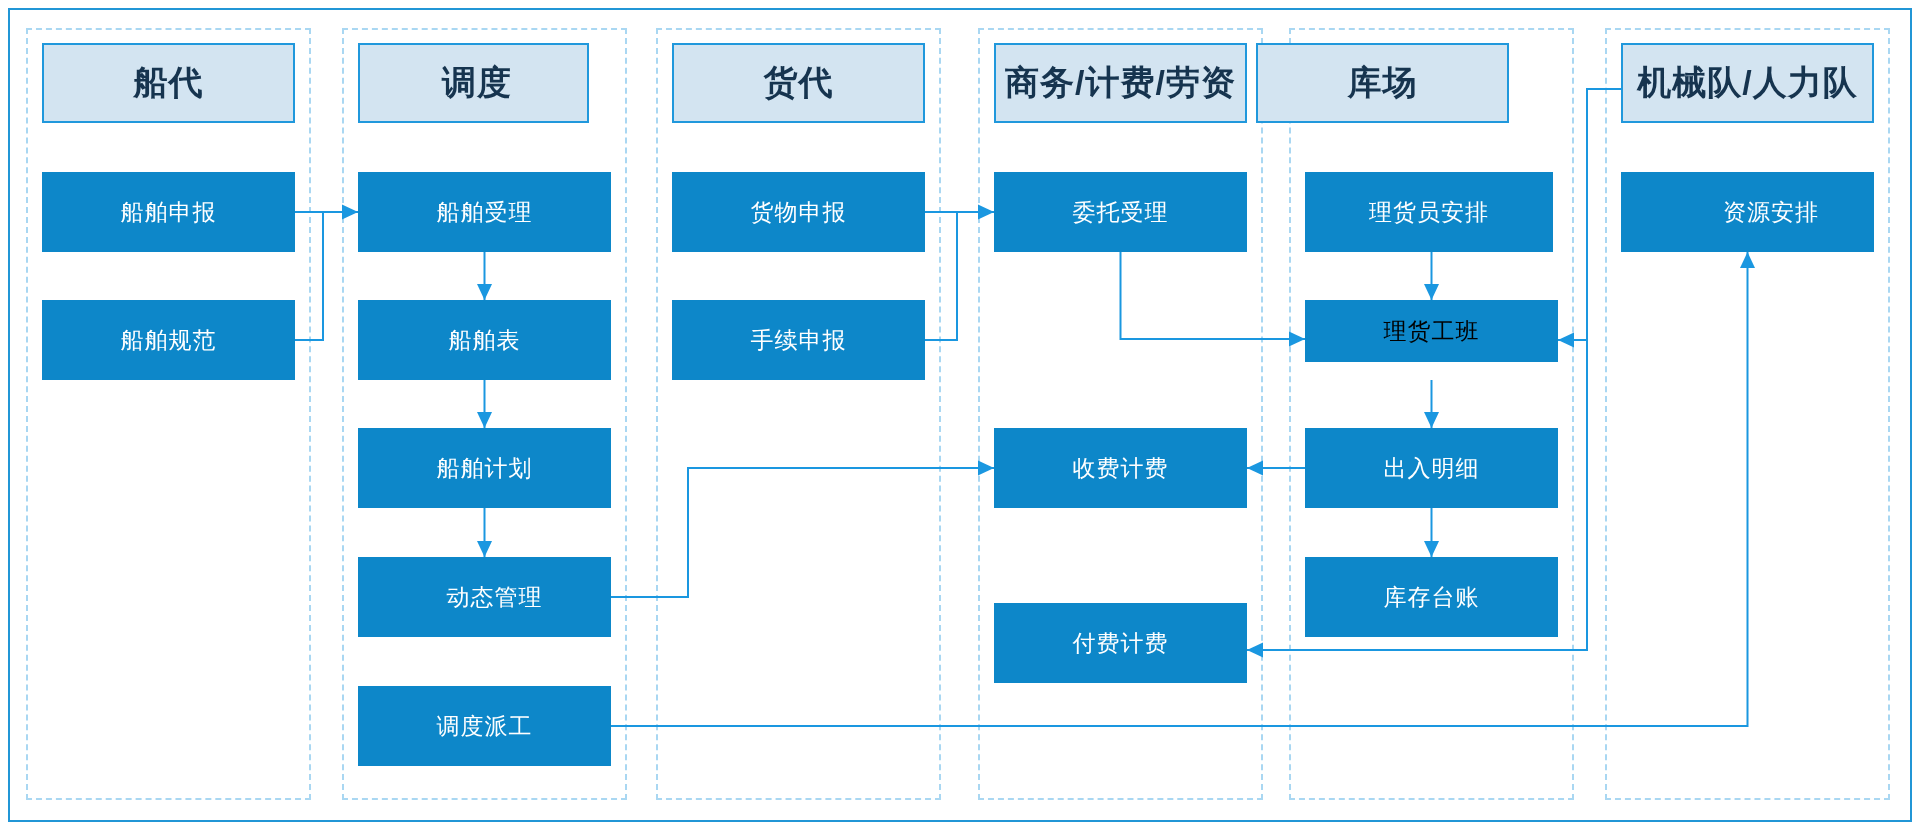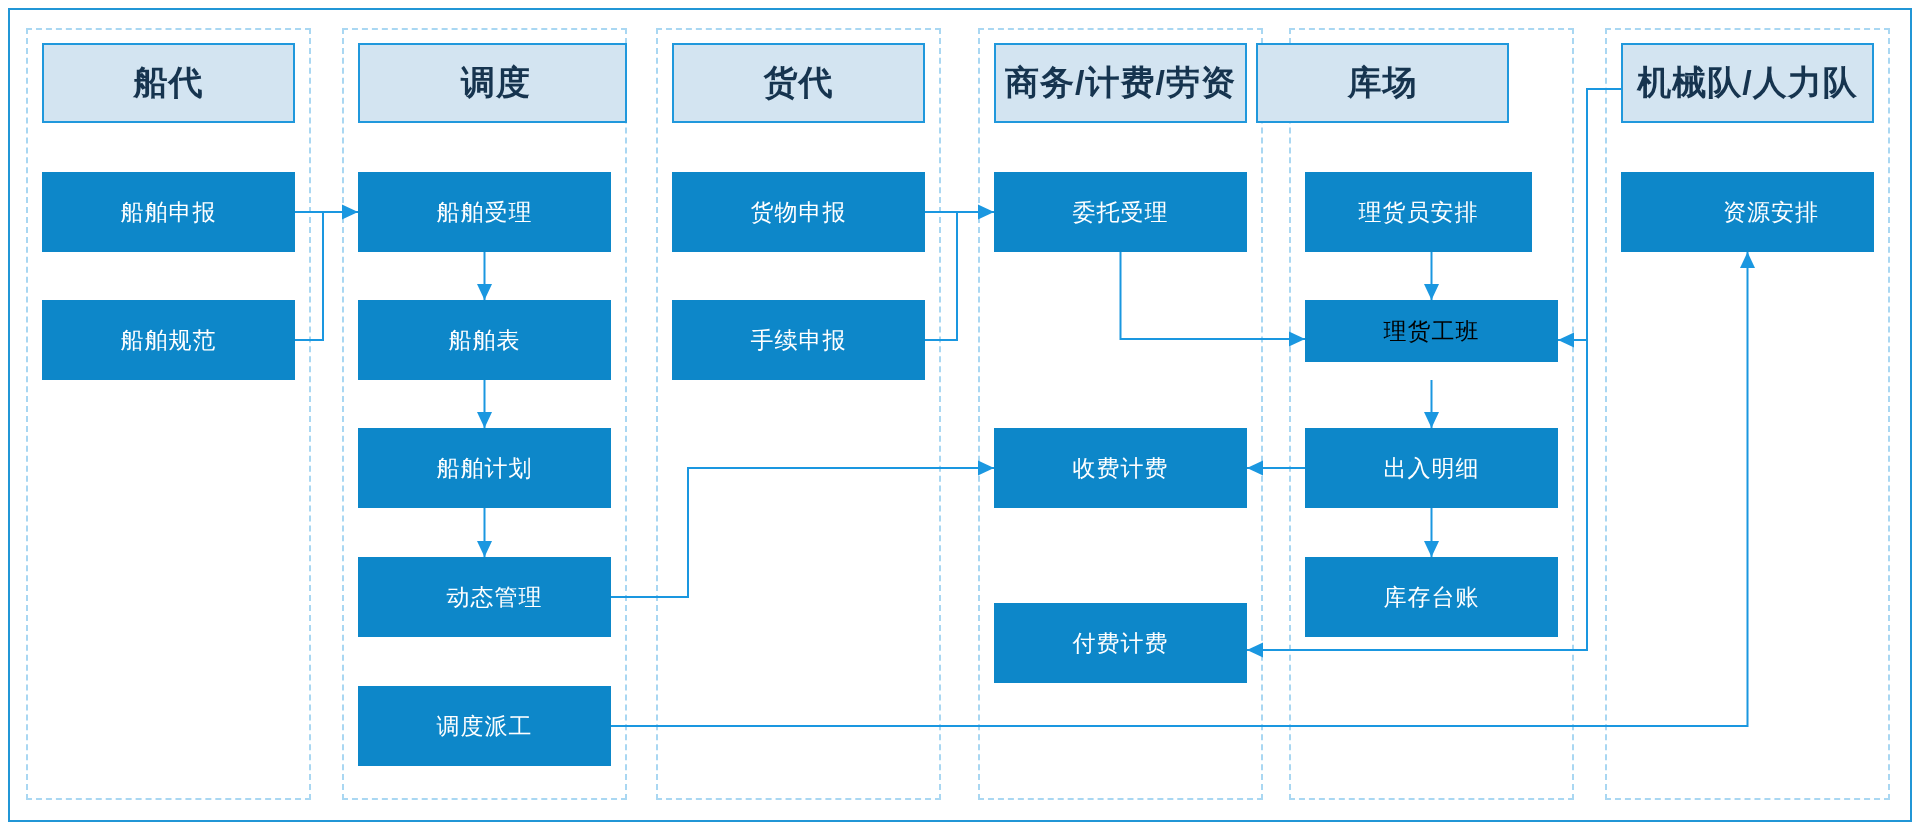--- a/index.html
+++ b/index.html
@@ -31,38 +31,38 @@
 <body>
 
 <div id="canvas">
   <div id="outer-frame"></div>
   <div id="lanes-root">
       <div class="lane" style="left: 26px; width: 285px;"></div>
       <div class="lane-header" style="left: 42px; top: 43px; width: 253px; height: 80px; background: rgb(211, 228, 241); border-color: rgb(32, 152, 220); color: rgb(22, 52, 79);">船代</div>
       <div class="node" style="left: 42px; top: 172px; width: 253px; height: 80px; background: rgb(13, 135, 201); color: rgb(255, 255, 255);">船舶申报</div>
       <div class="node" style="left: 42px; top: 300px; width: 253px; height: 80px; background: rgb(13, 135, 201); color: rgb(255, 255, 255);">船舶规范</div>
       <div class="lane" style="left: 342px; width: 285px;"></div>
-      <div class="lane-header" style="left: 358px; top: 43px; width: 269px; height: 80px; background: rgb(211, 228, 241); border-color: rgb(32, 152, 220); color: rgb(22, 52, 79); padding-left: 7px;">调度</div>
+      <div class="lane-header" style="left: 358px; top: 43px; width: 231px; height: 80px; background: rgb(211, 228, 241); border-color: rgb(32, 152, 220); color: rgb(22, 52, 79); padding-left: 7px;">调度</div>
       <div class="node" style="left: 358px; top: 172px; width: 253px; height: 80px; background: rgb(13, 135, 201); color: rgb(255, 255, 255);">船舶受理</div>
       <div class="node" style="left: 358px; top: 300px; width: 253px; height: 80px; background: rgb(13, 135, 201); color: rgb(255, 255, 255);">船舶表</div>
       <div class="node" style="left: 358px; top: 428px; width: 253px; height: 80px; background: rgb(13, 135, 201); color: rgb(255, 255, 255);">船舶计划</div>
       <div class="node" style="left: 358px; top: 557px; width: 253px; height: 80px; background: rgb(13, 135, 201); color: rgb(255, 255, 255); padding-left: 20px;">动态管理</div>
       <div class="node" style="left: 358px; top: 686px; width: 253px; height: 80px; background: rgb(13, 135, 201); color: rgb(255, 255, 255);">调度派工</div>
       <div class="lane" style="left: 656px; width: 285px;"></div>
       <div class="lane-header" style="left: 672px; top: 43px; width: 253px; height: 80px; background: rgb(211, 228, 241); border-color: rgb(32, 152, 220); color: rgb(22, 52, 79);">货代</div>
       <div class="node" style="left: 672px; top: 172px; width: 253px; height: 80px; background: rgb(13, 135, 201); color: rgb(255, 255, 255);">货物申报</div>
       <div class="node" style="left: 672px; top: 300px; width: 253px; height: 80px; background: rgb(13, 135, 201); color: rgb(255, 255, 255);">手续申报</div>
       <div class="lane" style="left: 978px; width: 285px;"></div>
       <div class="lane-header" style="left: 994px; top: 43px; width: 253px; height: 80px; background: rgb(211, 228, 241); border-color: rgb(32, 152, 220); color: rgb(22, 52, 79);">商务/计费/劳资</div>
       <div class="node" style="left: 994px; top: 172px; width: 253px; height: 80px; background: rgb(13, 135, 201); color: rgb(255, 255, 255);">委托受理</div>
       <div class="node" style="left: 994px; top: 428px; width: 253px; height: 80px; background: rgb(13, 135, 201); color: rgb(255, 255, 255);">收费计费</div>
       <div class="node" style="left: 994px; top: 603px; width: 253px; height: 80px; background: rgb(13, 135, 201); color: rgb(255, 255, 255);">付费计费</div>
       <div class="lane" style="left: 1289px; width: 285px;"></div>
       <div class="lane-header" style="left: 1256px; top: 43px; width: 253px; height: 80px; background: rgb(211, 228, 241); border-color: rgb(32, 152, 220); color: rgb(22, 52, 79);">库场</div>
-      <div class="node" style="left: 1305px; top: 172px; width: 227px; height: 80px; background: rgb(13, 135, 201); color: rgb(255, 255, 255);">理货员安排</div>
+      <div class="node" style="left: 1305px; top: 172px; width: 248px; height: 80px; background: rgb(13, 135, 201); color: rgb(255, 255, 255);">理货员安排</div>
       <div class="node" style="left: 1305px; top: 300px; width: 253px; height: 62px; background: rgb(13, 135, 201); color: #000000;">理货工班</div>
       <div class="node" style="left: 1305px; top: 428px; width: 253px; height: 80px; background: rgb(13, 135, 201); color: rgb(255, 255, 255);">出入明细</div>
       <div class="node" style="left: 1305px; top: 557px; width: 253px; height: 80px; background: rgb(13, 135, 201); color: rgb(255, 255, 255);">库存台账</div>
       <div class="lane" style="left: 1605px; width: 285px;"></div>
       <div class="lane-header" style="left: 1621px; top: 43px; width: 253px; height: 80px; background: rgb(211, 228, 241); border-color: rgb(32, 152, 220); color: rgb(22, 52, 79);">机械队/人力队</div>
       <div class="node" style="left: 1621px; top: 172px; width: 253px; height: 80px; background: rgb(13, 135, 201); color: rgb(255, 255, 255); padding-left: 47px;">资源安排</div>
     </div>
   <svg id="edge-layer" width="1920" height="830" viewBox="0 0 1920 830">
       <polyline points="295,212 358,212" fill="none" stroke="#1a97e0" stroke-width="2"></polyline>
       <polygon points="358,212 342,204.5 342,219.5" fill="#1a97e0"></polygon>

